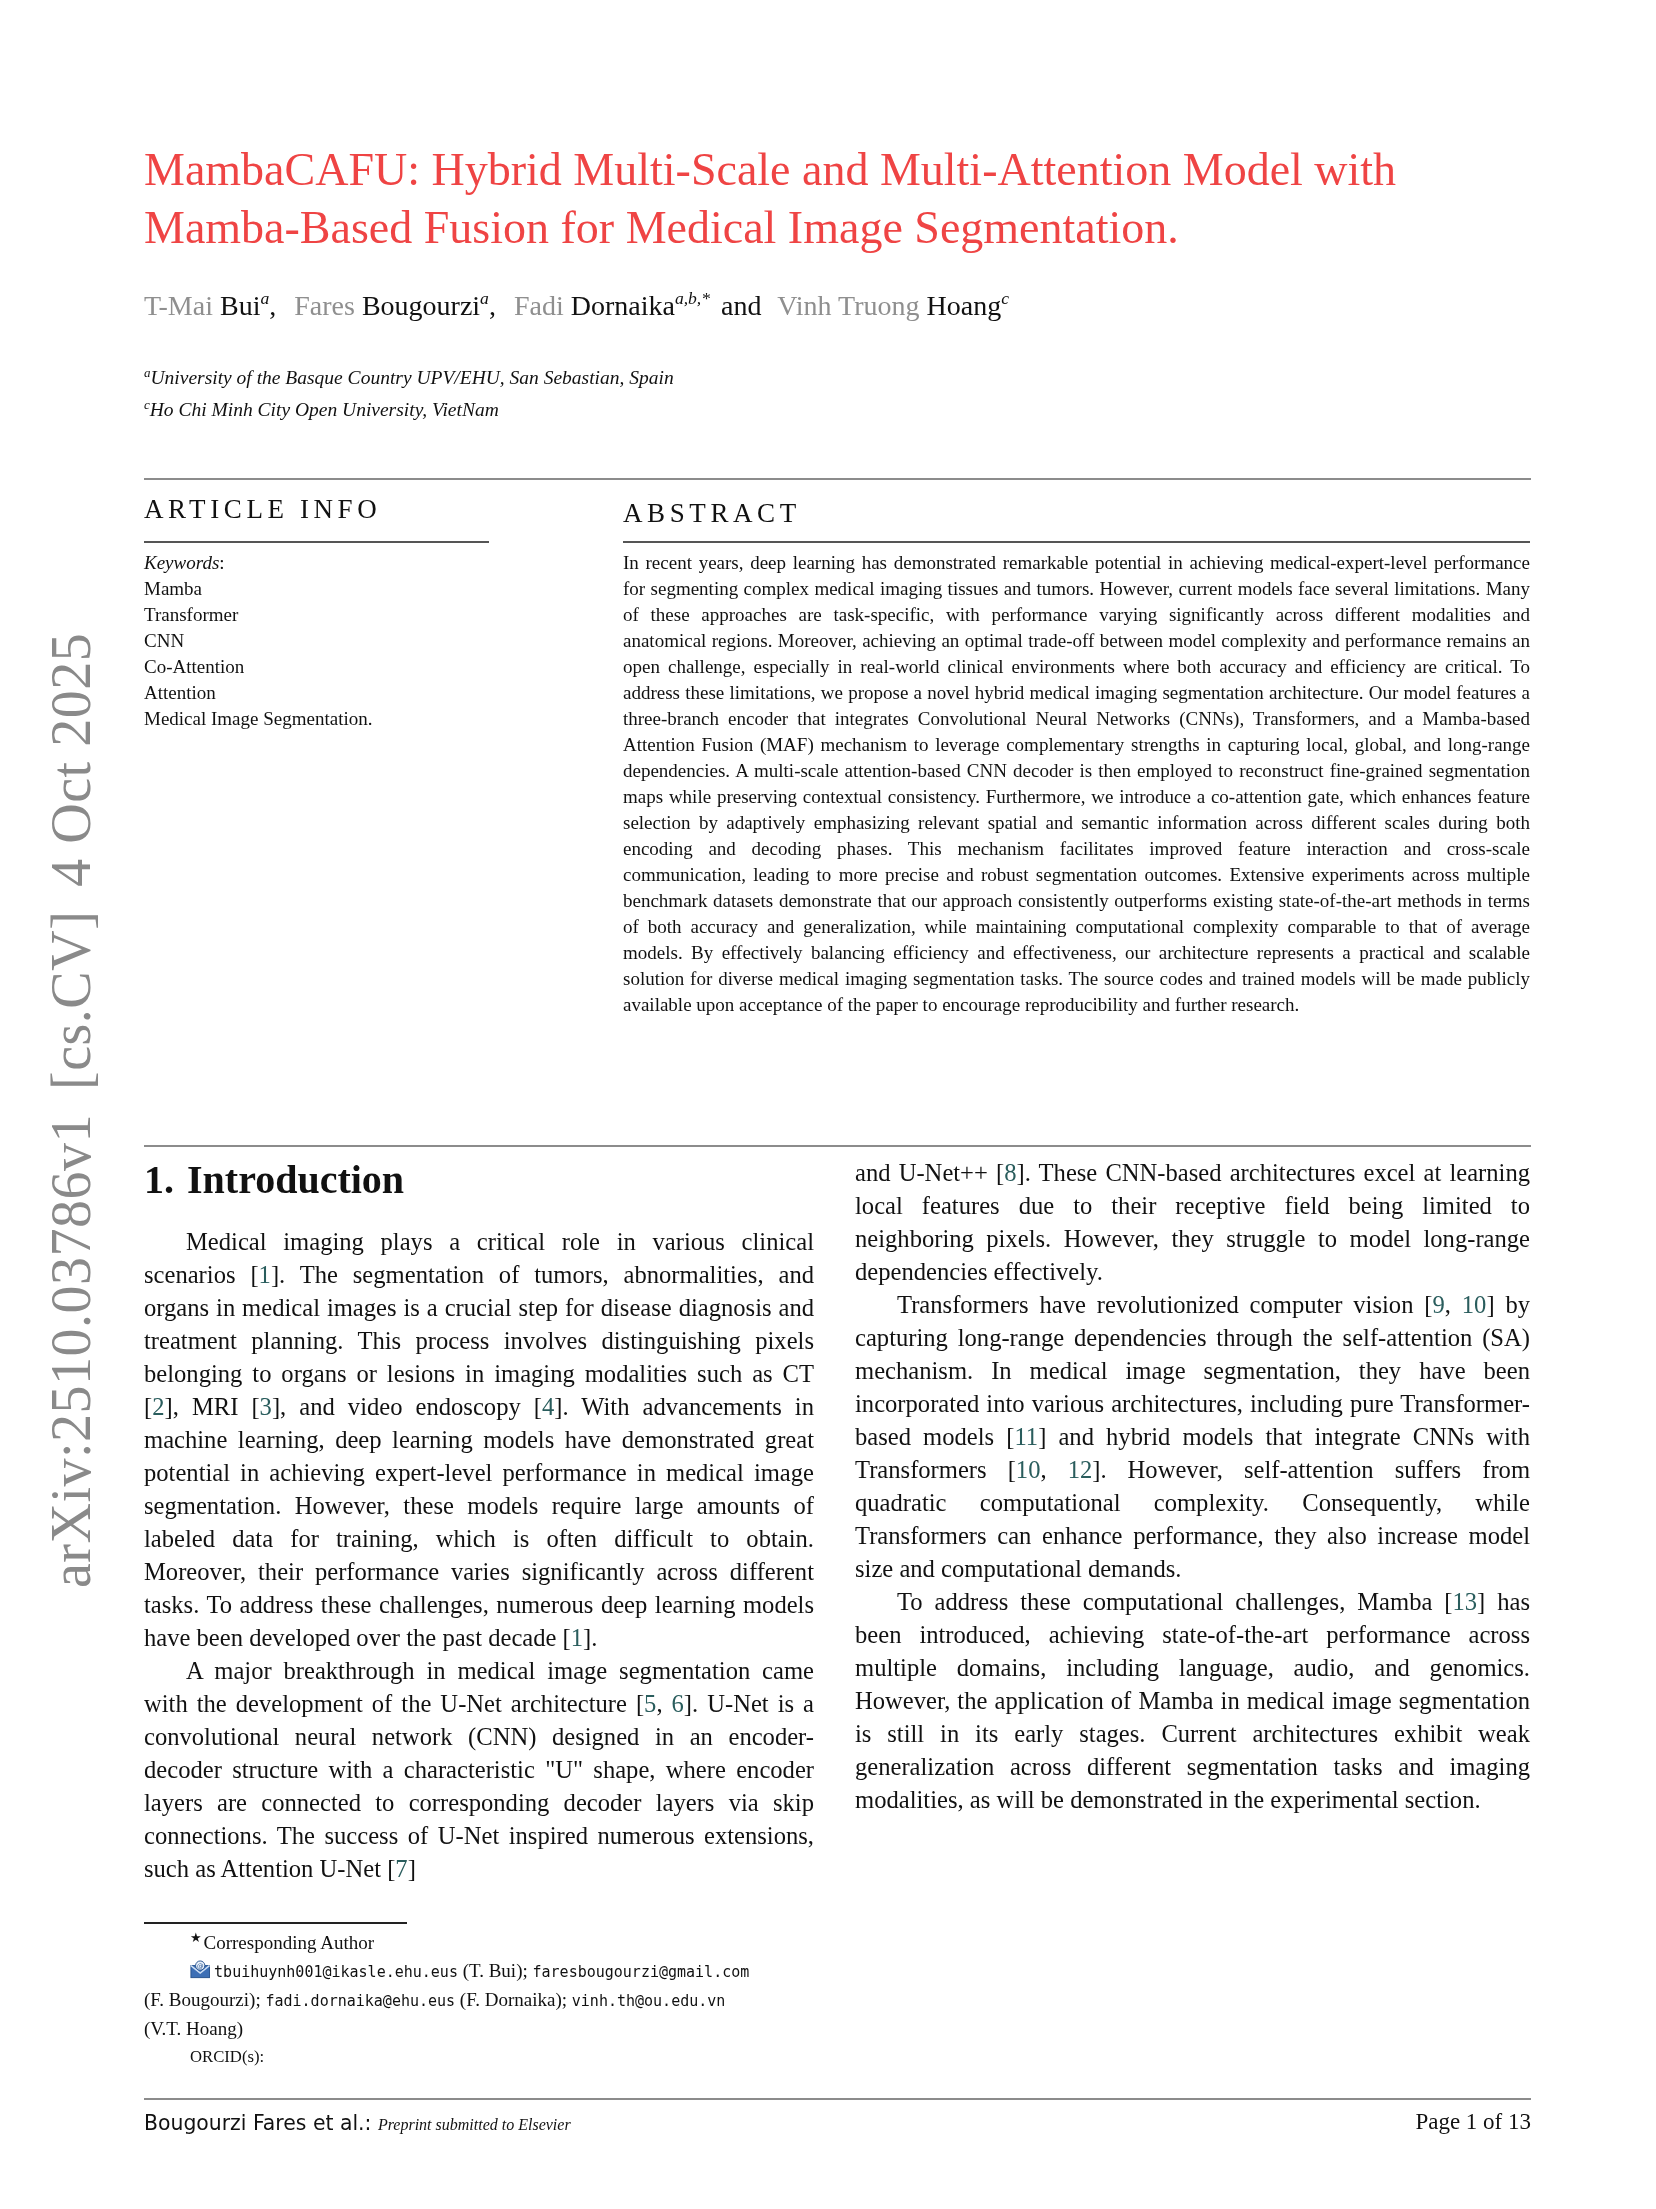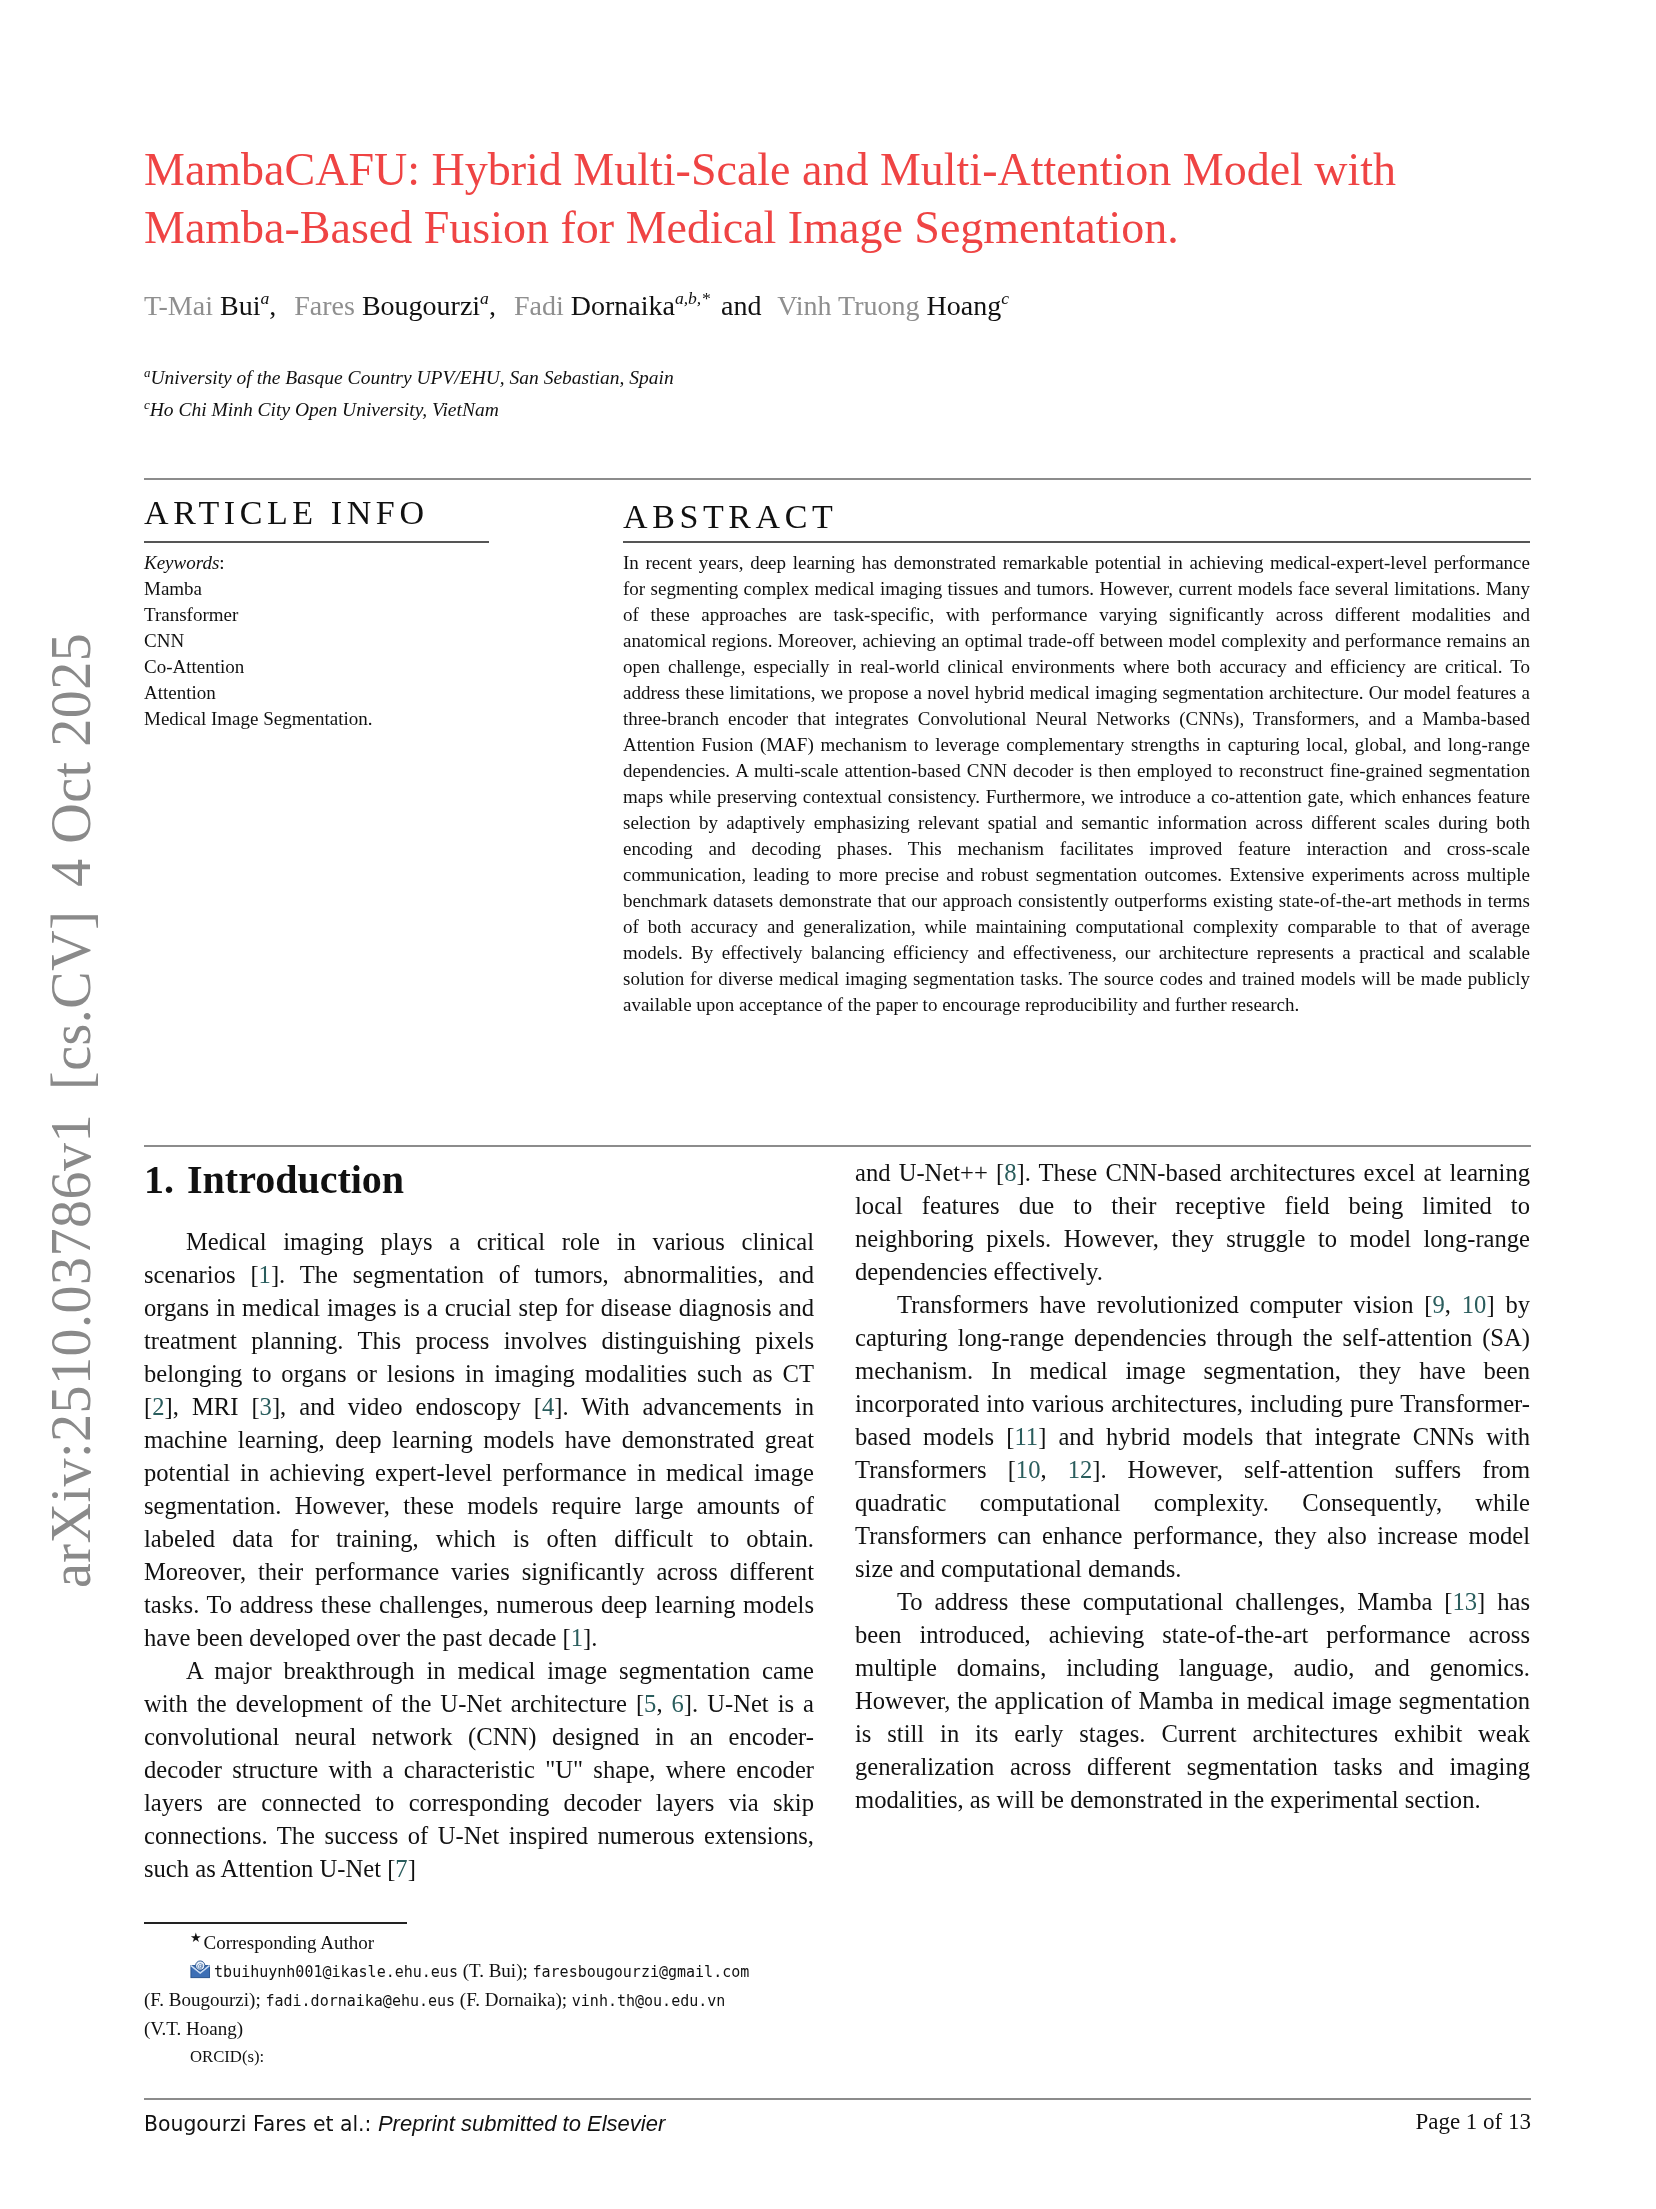--- a/index.html
+++ b/index.html
@@ -43,21 +43,21 @@
   .authors .and { margin: 0 9.3px 0 11px; }
 
   .affils { position: absolute; left: 144px; top: 362px; font-size: 19.5px; font-style: italic; }
   .affils .affil { height: 32px; line-height: 32px; white-space: nowrap; }
   .affils sup { font-size: 13px; vertical-align: 7.4px; line-height: 0; }
 
   .rule { position: absolute; height: 1.9px; background: #8c8c8c; }
 
   
   .section-caps {
-    position: absolute; font-size: 34px; letter-spacing: 4.6px; color: #111; white-space: nowrap;
+    position: absolute; font-size: 27px; letter-spacing: 4.6px; color: #111; white-space: nowrap;
   }
   .keywords { position: absolute; left: 144px; top: 550px; font-size: 19px; line-height: 26px; }
   .keywords .kw-label { font-style: italic; }
 
   .abstract-body {
     position: absolute; left: 623px; top: 550px; width: 907px;
     font-size: 19px; line-height: 26px; text-align: justify; hyphens: manual;
   }
 
   
@@ -76,21 +76,21 @@
   .footnote .fn-line { white-space: nowrap; }
   .footnote .indent { padding-left: 46px; }
   .footnote .star { font-size: 13px; vertical-align: 7.4px; line-height: 0; margin-right: 1.9px; }
   .mono { font-family: "DejaVu Sans Mono", "Liberation Mono", monospace; font-size: 15px; }
   .email-icon { display: inline-block; width: 20.4px; height: 18.6px; vertical-align: -1.9px; margin-right: 3.7px; }
   .orcid { font-size: 16.7px; }
 
   
   .footer-rule { position: absolute; left: 144px; top: 2098px; width: 1387px; height: 1.9px; background: #8c8c8c; }
   .footer-left { position: absolute; left: 144px; top: 2111px; font-family: "DejaVu Sans", "Liberation Sans", sans-serif; font-size: 20.4px; white-space: nowrap; }
-  .footer-left .journal { font-family: Liberation Sans, sans-serif; font-style: italic; font-size: 22px; }
+  .footer-left .journal { font-family: Liberation Serif, serif; font-style: italic; font-size: 16px; }
   .footer-right { position: absolute; right: 126px; top: 2109px; font-size: 23px; white-space: nowrap; }
 </style>
 </head>
 <body>
 
 <div class="page">
 
   <div class="arxiv-stamp">
     <span>arXiv:2510.03786v1</span><span>[cs.CV]</span><span>4 Oct 2025</span>
   </div>

